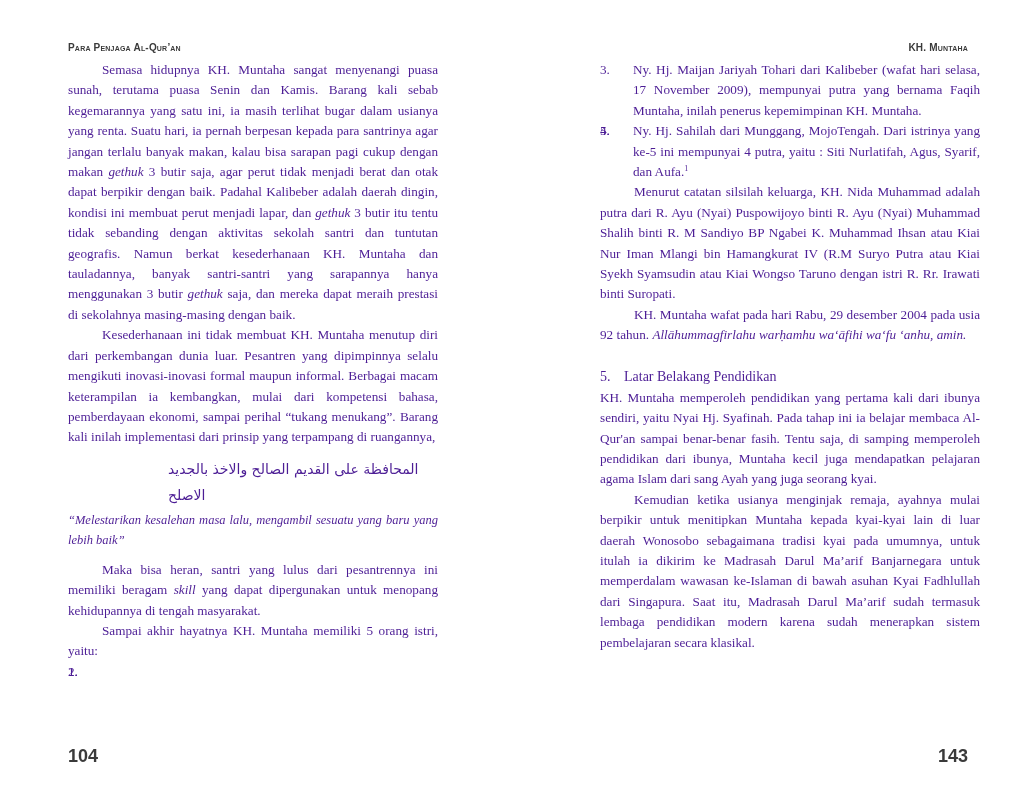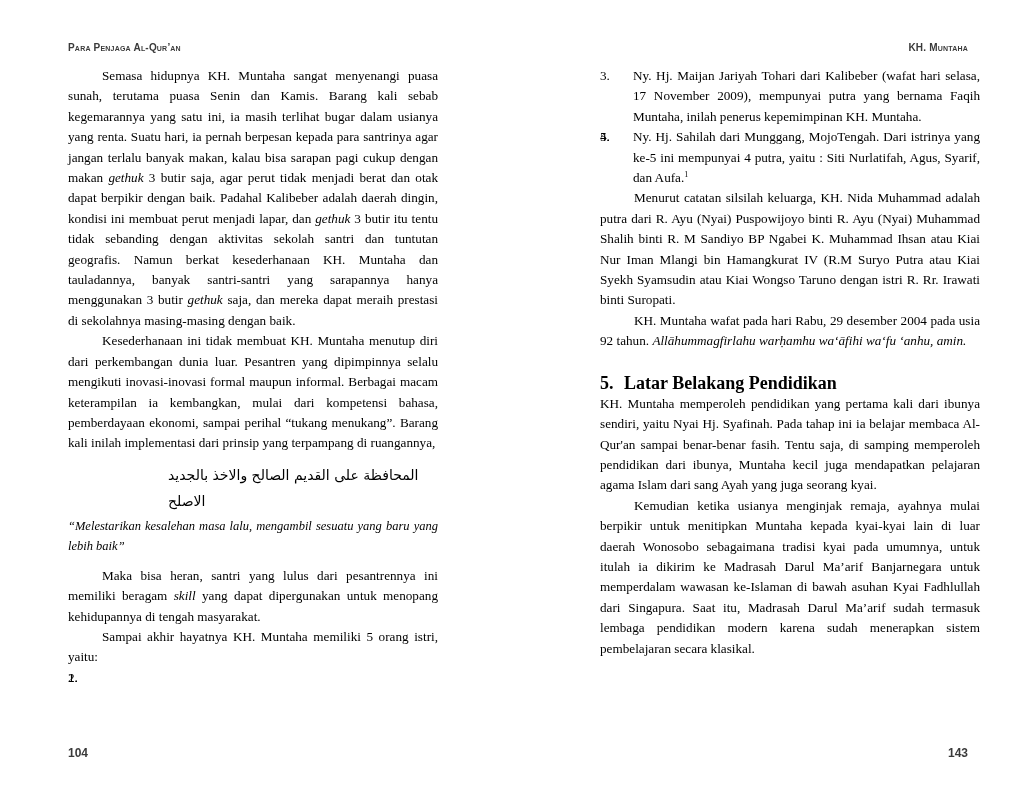--- a/index.html
+++ b/index.html
@@ -9,45 +9,45 @@
   .page-right { left: 512px; width: 512px; }
   .running-head {
     position: absolute; top: 42px;
     font-family: "Liberation Sans", sans-serif; font-weight: bold;
     font-size: 10px; letter-spacing: 0.2px; color: #3a3a3a;
     font-variant: small-caps; text-transform: none;
   }
   .page-left .running-head { left: 68px; }
   .page-right .running-head { right: 56px; }
   .content {
-    position: absolute; top: 66px;
+    position: absolute; top: 60px;
     font-family: "Liberation Serif", serif; font-size: 13.2px; line-height: 20.4px;
-    text-align: justify; color: #000000;
+    text-align: justify; color: #4c1d95;
   }
   .page-left .content { left: 68px; width: 370px; }
   .page-right .content { left: 88px; width: 380px; }
   p { margin: 0; }
   p.indent { text-indent: 34px; }
   .arabic {
     font-family: "DejaVu Sans", sans-serif; font-size: 14px; direction: rtl;
     text-align: left; margin: 8px 0 2px 0; padding-left: 100px; line-height: 26px;
   }
   .quote { font-style: italic; font-size: 12.5px; line-height: 20px; margin-bottom: 10px; }
   ol.wives { list-style: none; margin: 0; padding: 0; }
   ol.wives li { position: relative; padding-left: 33px; text-align: justify; }
   ol.wives li .num { position: absolute; left: 0; top: 0; }
   .section-title {
-    font-weight: bold; font-size: 18px; margin: 20px 0 0 0; line-height: 22px; text-align: left;
+    font-weight: normal; font-size: 14px; margin: 20px 0 0 0; line-height: 22px; text-align: left;
   }
   .section-title .snum { display: inline-block; width: 24px; }
   .italic { font-style: italic; }
   sup { font-size: 8px; line-height: 0; }
   .folio {
     position: absolute; top: 746px;
-    font-family: "Liberation Sans", sans-serif; font-weight: bold; font-size: 12px; color: #3a3a3a;
+    font-family: "Liberation Sans", sans-serif; font-weight: bold; font-size: 18px; color: #3a3a3a;
   }
   .page-left .folio { left: 68px; }
   .page-right .folio { right: 56px; }
 </style>
 </head>
 <body>
 
 <div class="page page-left">
   <div class="running-head">Para Penjaga Al-Qur’an</div>
   <div class="content">

